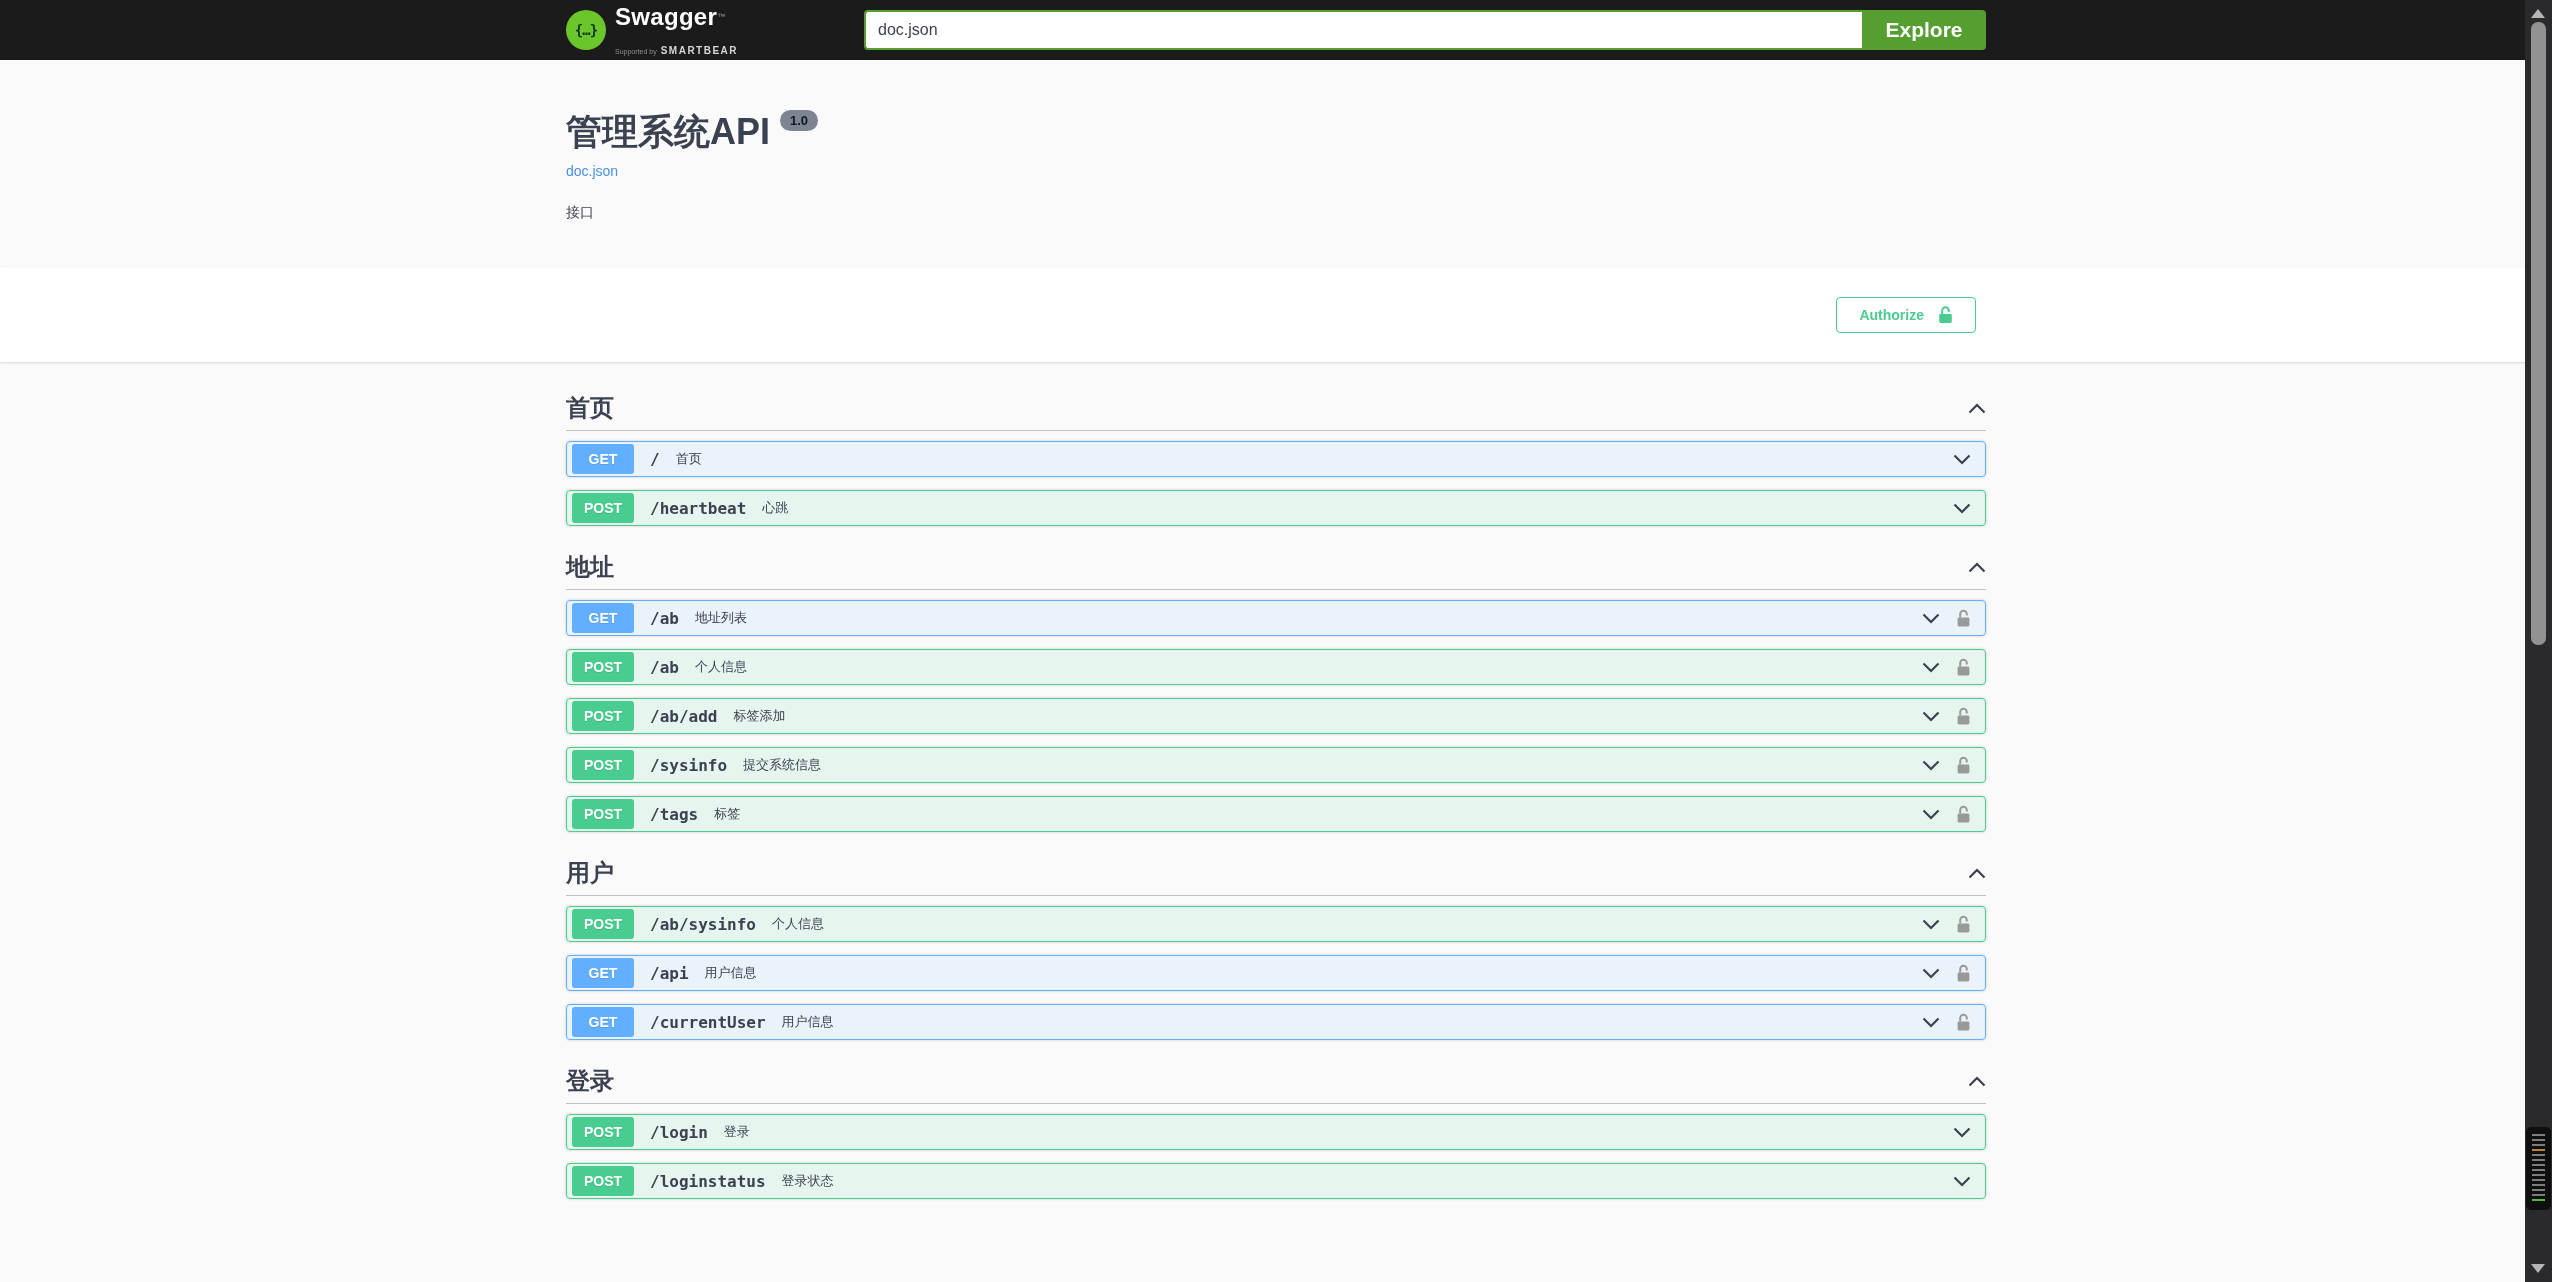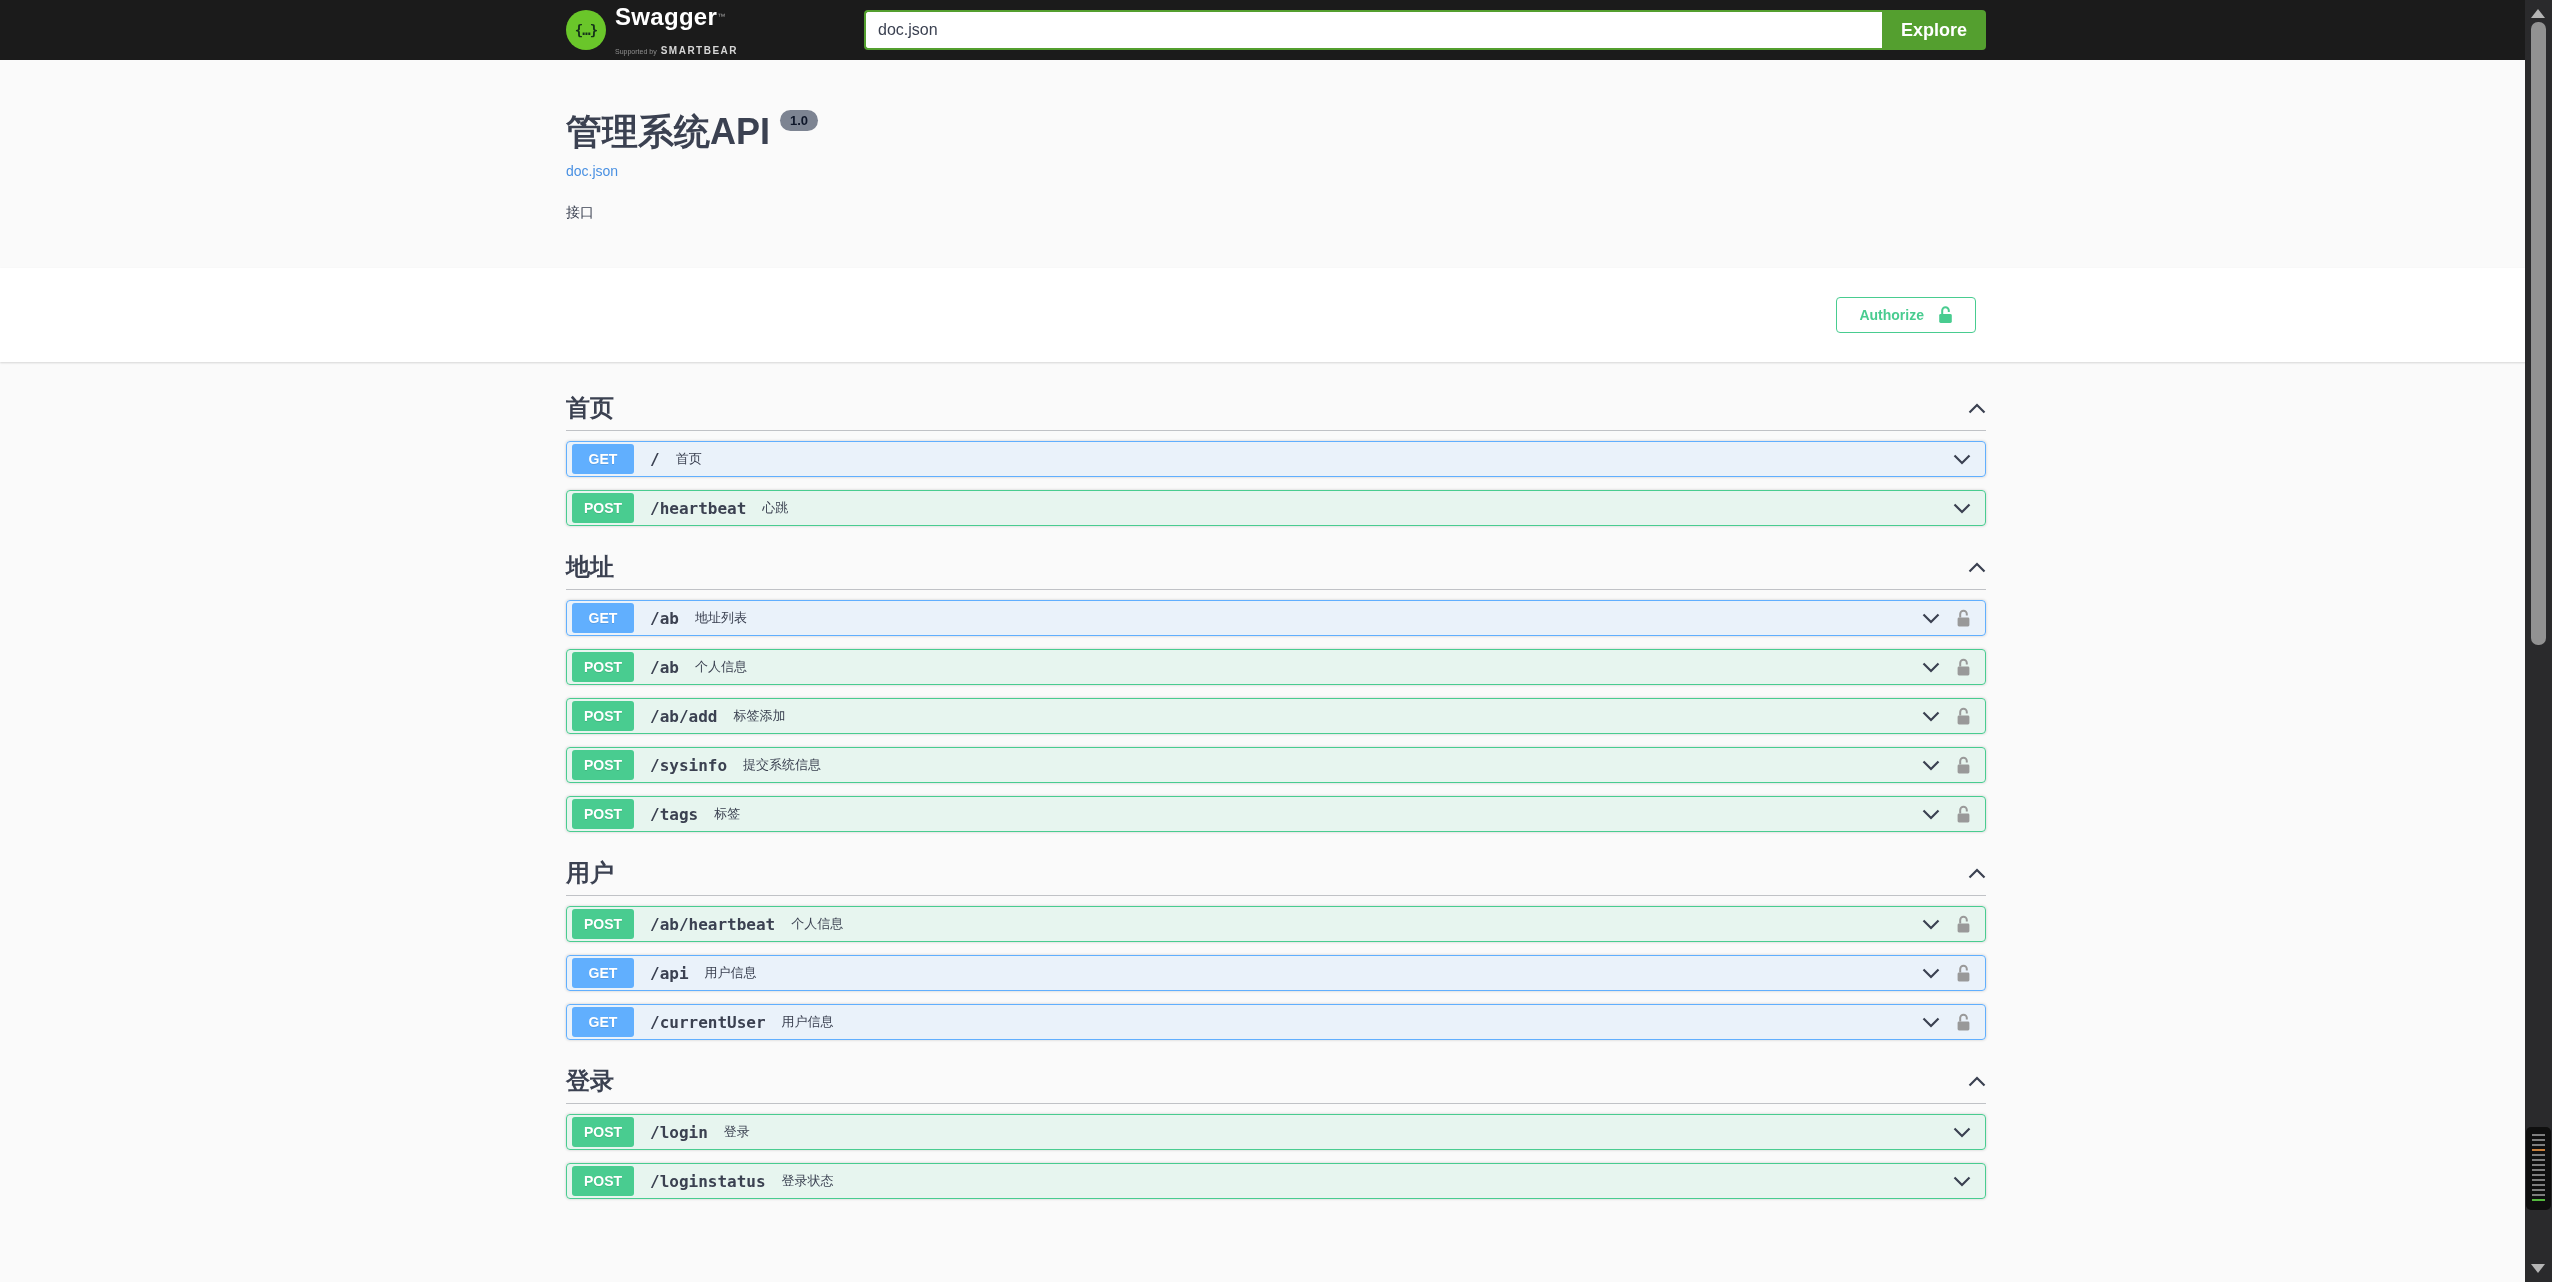--- a/index.html
+++ b/index.html
@@ -14,21 +14,21 @@
   .logo-circle { width:40px; height:40px; border-radius:50%; background:#6ac62a; display:flex; align-items:center; justify-content:center;
                  color:#15321a; font-weight:700; font-size:14px; font-family:"DejaVu Sans Mono",monospace; letter-spacing:-1px; }
   .logo-name { color:#ffffff; font-size:24px; font-weight:600; line-height:1; letter-spacing:.3px; }
   .logo-tm { color:#9b9b9b; font-size:8px; vertical-align:super; }
   .logo-sub { margin-top:16px; display:flex; align-items:baseline; gap:4px; }
   .supported { color:#8f8f8f; font-size:7px; }
   .smartbear { color:#d6d6d6; font-size:10px; font-weight:700; letter-spacing:1.5px; }
   .search-form { margin-left:auto; display:flex; width:1122px; height:40px; }
   .search-input { flex:1; border:2px solid #549f2f; border-right:none; border-radius:4px 0 0 4px; padding:0 12px;
                   font-size:16px; color:#3b4151; outline:none; background:#fff; font-family:"Liberation Sans",sans-serif; }
-  .explore-btn { width:104px; background:#549f2f; color:#fff; border:none; font-weight:700; font-size:18px;
+  .explore-btn { width:124px; background:#549f2f; color:#fff; border:none; font-weight:700; font-size:21px;
                  border-radius:0 4px 4px 0; cursor:pointer; font-family:"Liberation Sans",sans-serif; }
 
   
   .info-section { padding:50px 0 46px; }
   .page-title { font-size:36px; font-weight:700; color:#3b4151; line-height:43px; display:flex; align-items:flex-start; gap:10px; }
   .version-badge { background:#7d8492; color:#0f172a; font-size:13px; font-weight:700; border-radius:57px; padding:4px 10px;
                    line-height:1; margin-top:0px; }
   .base-url { font-family:"DejaVu Sans Mono",monospace; font-size:12px; color:#3b4151; margin-top:6px; }
   .spec-link { color:#4990e2; font-size:14px; margin-top:10px; display:inline-block; text-decoration:none; cursor:pointer; }
   .tag-desc { font-size:14px; color:#3b4151; margin-top:24px; }
@@ -240,21 +240,21 @@
   <div class="op-section">
     <div class="section-header">
       <span class="section-title">用户</span>
       <svg class="chev" width="18" height="11" viewBox="0 0 18 11">
         <polyline points="1.5,9.5 9,2 16.5,9.5" fill="none" stroke="#3b4151" stroke-width="2.2"></polyline>
       </svg>
     </div>
     <div>
   <div class="op-row m-post">
     <span class="badge">POST</span>
-    <span class="op-path">/ab/heartbeat</span>
+    <span class="op-path">/ab/sysinfo</span>
     <span class="op-summary">个人信息</span>
     <span class="op-icons">
       <svg class="chev" width="18" height="11" viewBox="0 0 18 11">
         <polyline points="1.5,1.5 9,9 16.5,1.5" fill="none" stroke="#3b4151" stroke-width="2.2"></polyline>
       </svg>
       <svg width="15" height="19" viewBox="0 0 15 19">
         <path d="M4.2 8.5 V5 a3.3 3.3 0 0 1 6.6 0 v1.6" fill="none" stroke="#999999" stroke-width="2"></path>
         <rect x="1.6" y="8.5" width="11.8" height="9" rx="1.4" fill="#999999"></rect>
       </svg>
     </span>

